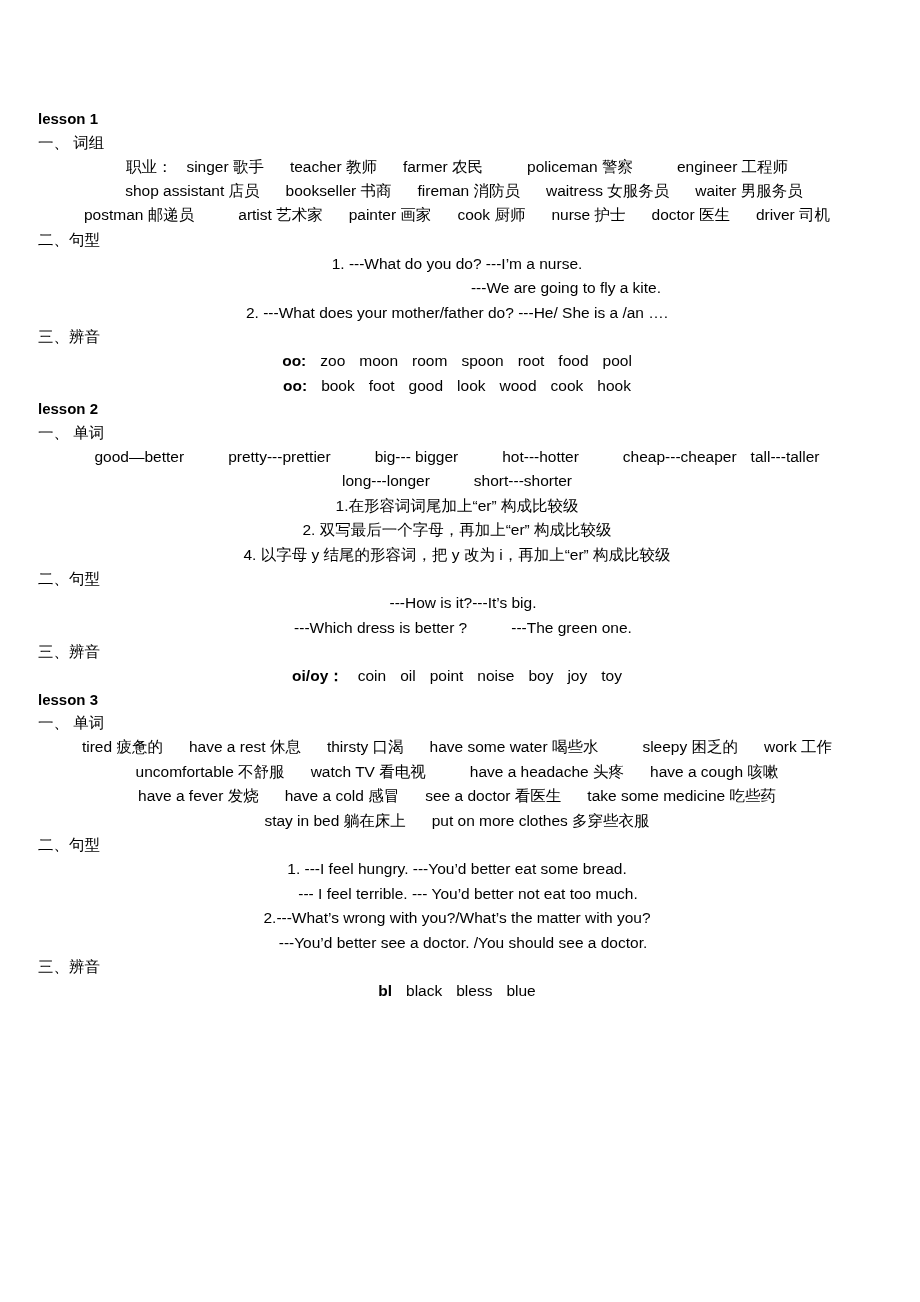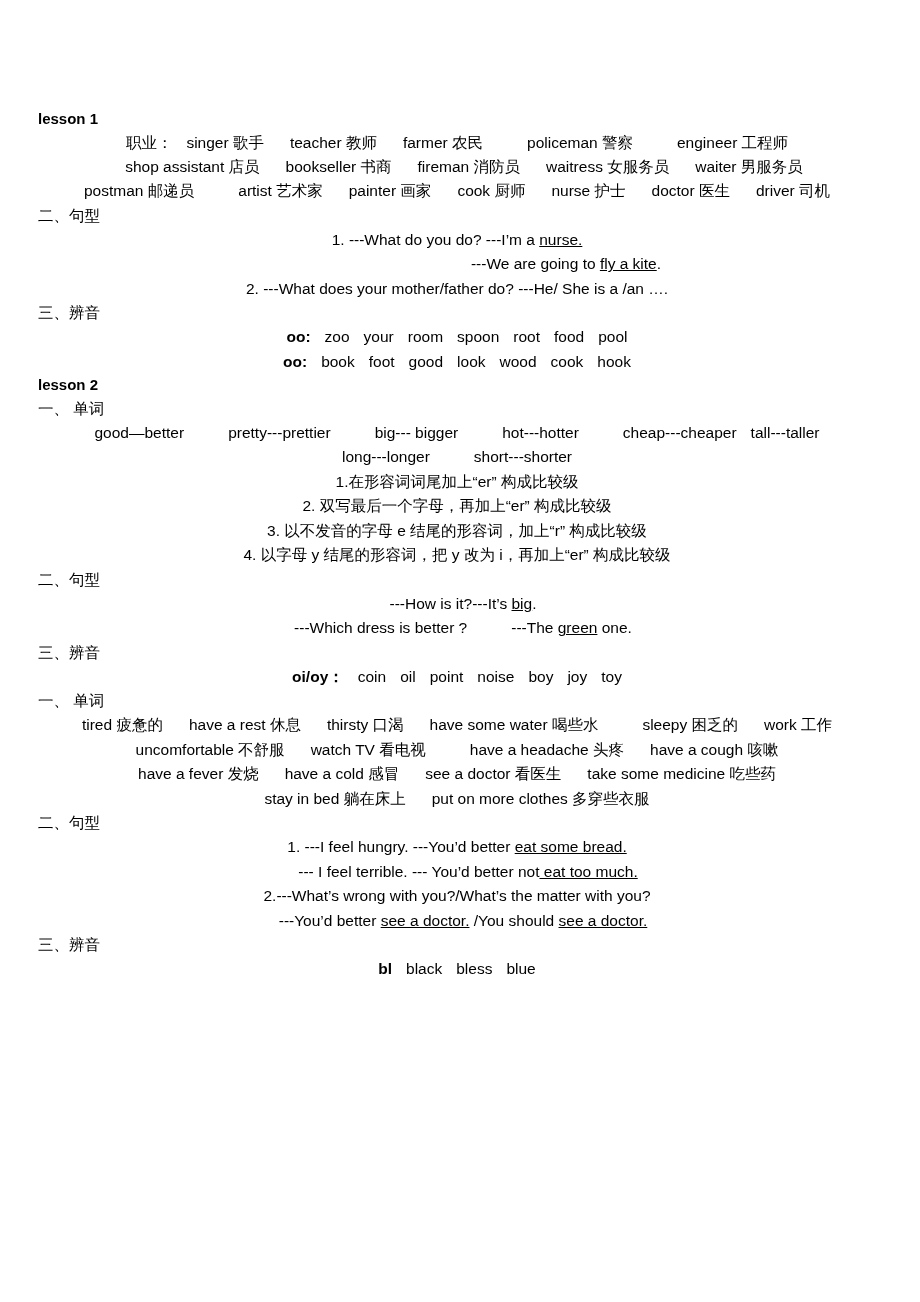--- a/index.html
+++ b/index.html
@@ -34,85 +34,86 @@
   }
   .line {
     margin: 0;
     line-height: 1.58;
     text-align: center;
   }
   .ind-sm { padding-left: 12px; }
   .ind-md { padding-left: 22px; }
   .ind-lg { padding-left: 218px; }
   .bold { font-weight: bold; }
-  .u { text-decoration: underline; }
+  .u { }
   .gap-s { display: inline-block; width: 14px; }
   .gap-m { display: inline-block; width: 26px; }
   .gap-l { display: inline-block; width: 44px; }
 </style>
 </head>
 <body>
 
 <div class="page">
 
   <div>
     <p class="lesson-title">lesson 1</p>
+    <p class="sec-head">一、    词组</p>
     <p class="line">
       <span>职业：</span><span class="gap-s"></span><span>singer  歌手</span><span class="gap-m"></span><span>teacher  教师</span><span class="gap-m"></span><span>farmer 农民</span><span class="gap-l"></span><span>policeman  警察</span><span class="gap-l"></span><span>engineer  工程师</span>
     </p>
     <p class="line">
       <span class="gap-s"></span><span>shop assistant  店员</span><span class="gap-m"></span><span>bookseller  书商</span><span class="gap-m"></span><span>fireman  消防员</span><span class="gap-m"></span><span>waitress 女服务员</span><span class="gap-m"></span><span>waiter  男服务员</span>
     </p>
     <p class="line">
       <span>postman  邮递员</span><span class="gap-l"></span><span>artist  艺术家</span><span class="gap-m"></span><span>painter  画家</span><span class="gap-m"></span><span>cook  厨师</span><span class="gap-m"></span><span>nurse  护士</span><span class="gap-m"></span><span>doctor  医生</span><span class="gap-m"></span><span>driver 司机</span>
     </p>
     <p class="sec-head">二、句型</p>
     <p class="line">
       <span>1. ---What do you do?     ---I’m a </span><span class="u">nurse.</span>
     </p>
     <p class="line ind-lg">
       <span>---We are going to </span><span class="u">fly a kite</span><span>.</span>
     </p>
     <p class="line">2. ---What does your mother/father do?     ---He/ She is a /an ….</p>
     <p class="sec-head">三、辨音</p>
     <p class="line">
-      <span class="bold">oo:</span><span class="gap-s"></span><span>zoo</span><span class="gap-s"></span><span>your</span><span class="gap-s"></span><span>room</span><span class="gap-s"></span><span>spoon</span><span class="gap-s"></span><span>root</span><span class="gap-s"></span><span>food</span><span class="gap-s"></span><span>pool</span>
+      <span class="bold">oo:</span><span class="gap-s"></span><span>zoo</span><span class="gap-s"></span><span>moon</span><span class="gap-s"></span><span>room</span><span class="gap-s"></span><span>spoon</span><span class="gap-s"></span><span>root</span><span class="gap-s"></span><span>food</span><span class="gap-s"></span><span>pool</span>
     </p>
     <p class="line">
       <span class="bold">oo:</span><span class="gap-s"></span><span>book</span><span class="gap-s"></span><span>foot</span><span class="gap-s"></span><span>good</span><span class="gap-s"></span><span>look</span><span class="gap-s"></span><span>wood</span><span class="gap-s"></span><span>cook</span><span class="gap-s"></span><span>hook</span>
     </p>
   </div>
 
   <div>
     <p class="lesson-title">lesson 2</p>
     <p class="sec-head">一、    单词</p>
     <p class="line">
       <span>good—better</span><span class="gap-l"></span><span>pretty---prettier</span><span class="gap-l"></span><span>big--- bigger</span><span class="gap-l"></span><span>hot---hotter</span><span class="gap-l"></span><span>cheap---cheaper</span><span class="gap-s"></span><span>tall---taller</span>
     </p>
     <p class="line">
       <span>long---longer</span><span class="gap-l"></span><span>short---shorter</span>
     </p>
     <p class="line">1.在形容词词尾加上“er” 构成比较级</p>
     <p class="line">2. 双写最后一个字母，再加上“er” 构成比较级</p>
-    <p class="line">3. 以不发音的字母 e 结尾的形容词，加上“r” 构成比较级</p>
     <p class="line">4. 以字母 y 结尾的形容词，把 y 改为 i，再加上“er” 构成比较级</p>
     <p class="sec-head">二、句型</p>
     <p class="line ind-sm">
       <span>---How is it?---It’s </span><span class="u">big</span><span>.</span>
     </p>
     <p class="line ind-sm">
       <span>---Which dress is better ?</span><span class="gap-l"></span><span>---The </span><span class="u">green</span><span> one.</span>
     </p>
     <p class="sec-head">三、辨音</p>
     <p class="line">
       <span class="bold">oi/oy：</span><span class="gap-s"></span><span>coin</span><span class="gap-s"></span><span>oil</span><span class="gap-s"></span><span>point</span><span class="gap-s"></span><span>noise</span><span class="gap-s"></span><span>boy</span><span class="gap-s"></span><span>joy</span><span class="gap-s"></span><span>toy</span>
     </p>
   </div>
 
   <div>
+    <p class="lesson-title">lesson 3</p>
     <p class="sec-head">一、    单词</p>
     <p class="line">
       <span>tired  疲惫的</span><span class="gap-m"></span><span>have a rest  休息</span><span class="gap-m"></span><span>thirsty 口渴</span><span class="gap-m"></span><span>have some water  喝些水</span><span class="gap-l"></span><span>sleepy  困乏的</span><span class="gap-m"></span><span>work 工作</span>
     </p>
     <p class="line">
       <span>uncomfortable  不舒服</span><span class="gap-m"></span><span>watch TV 看电视</span><span class="gap-l"></span><span>have a headache  头疼</span><span class="gap-m"></span><span>have a cough  咳嗽</span>
     </p>
     <p class="line">
       <span>have a fever  发烧</span><span class="gap-m"></span><span>have a cold  感冒</span><span class="gap-m"></span><span>see a doctor 看医生</span><span class="gap-m"></span><span>take some medicine  吃些药</span>
     </p>

